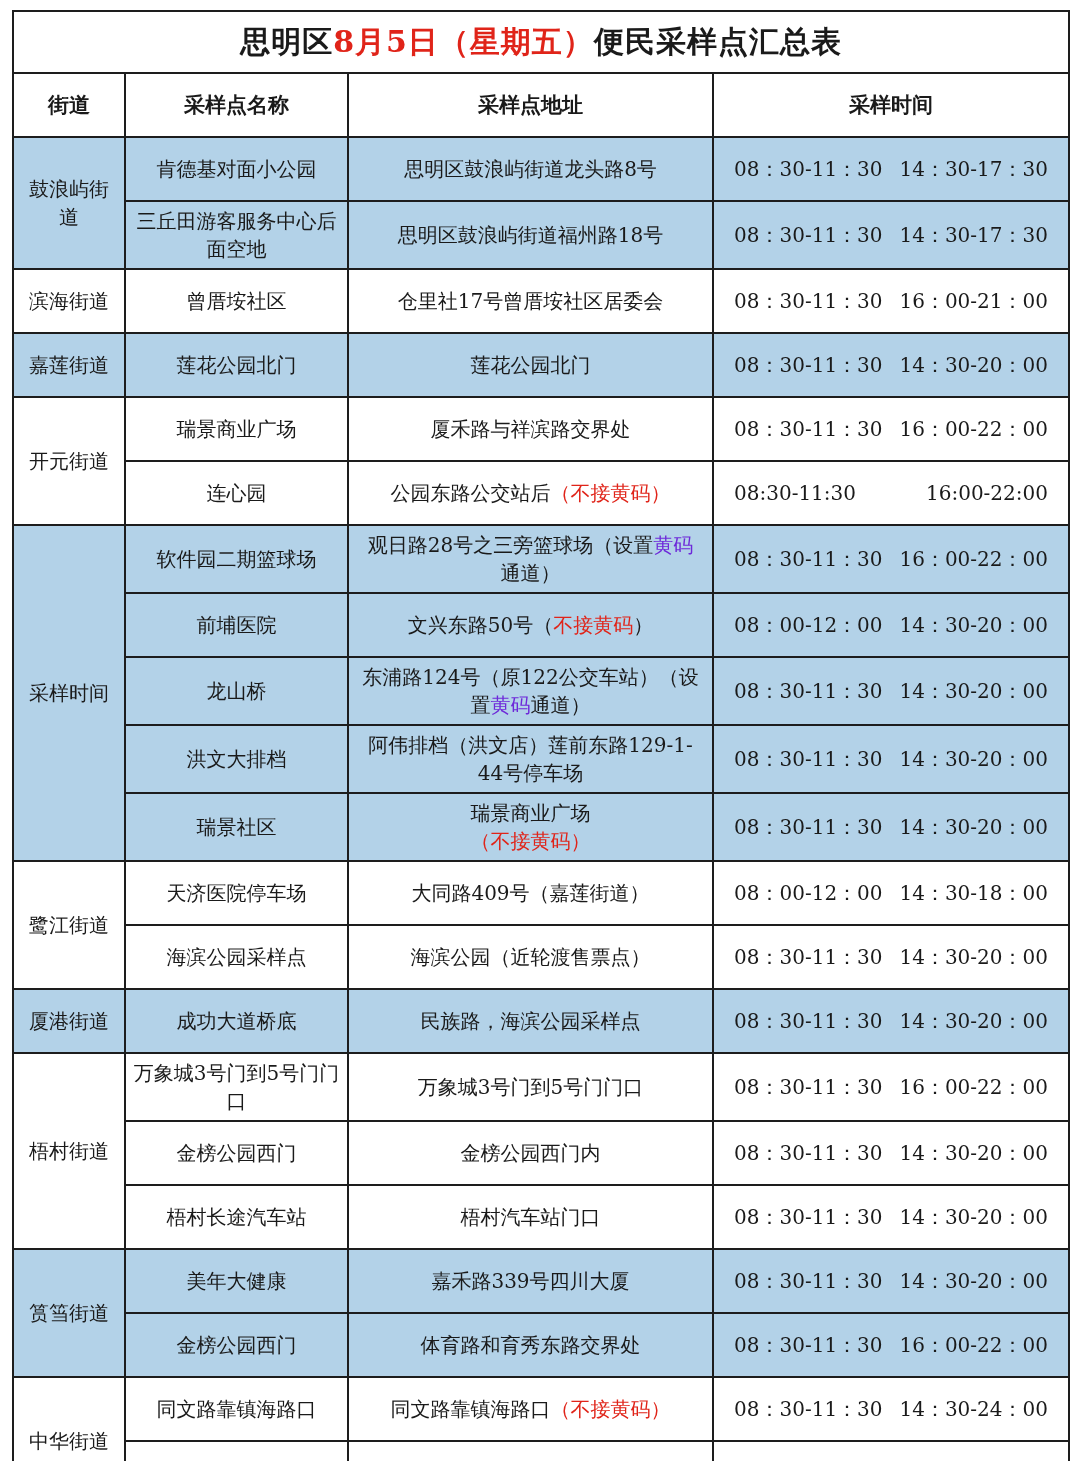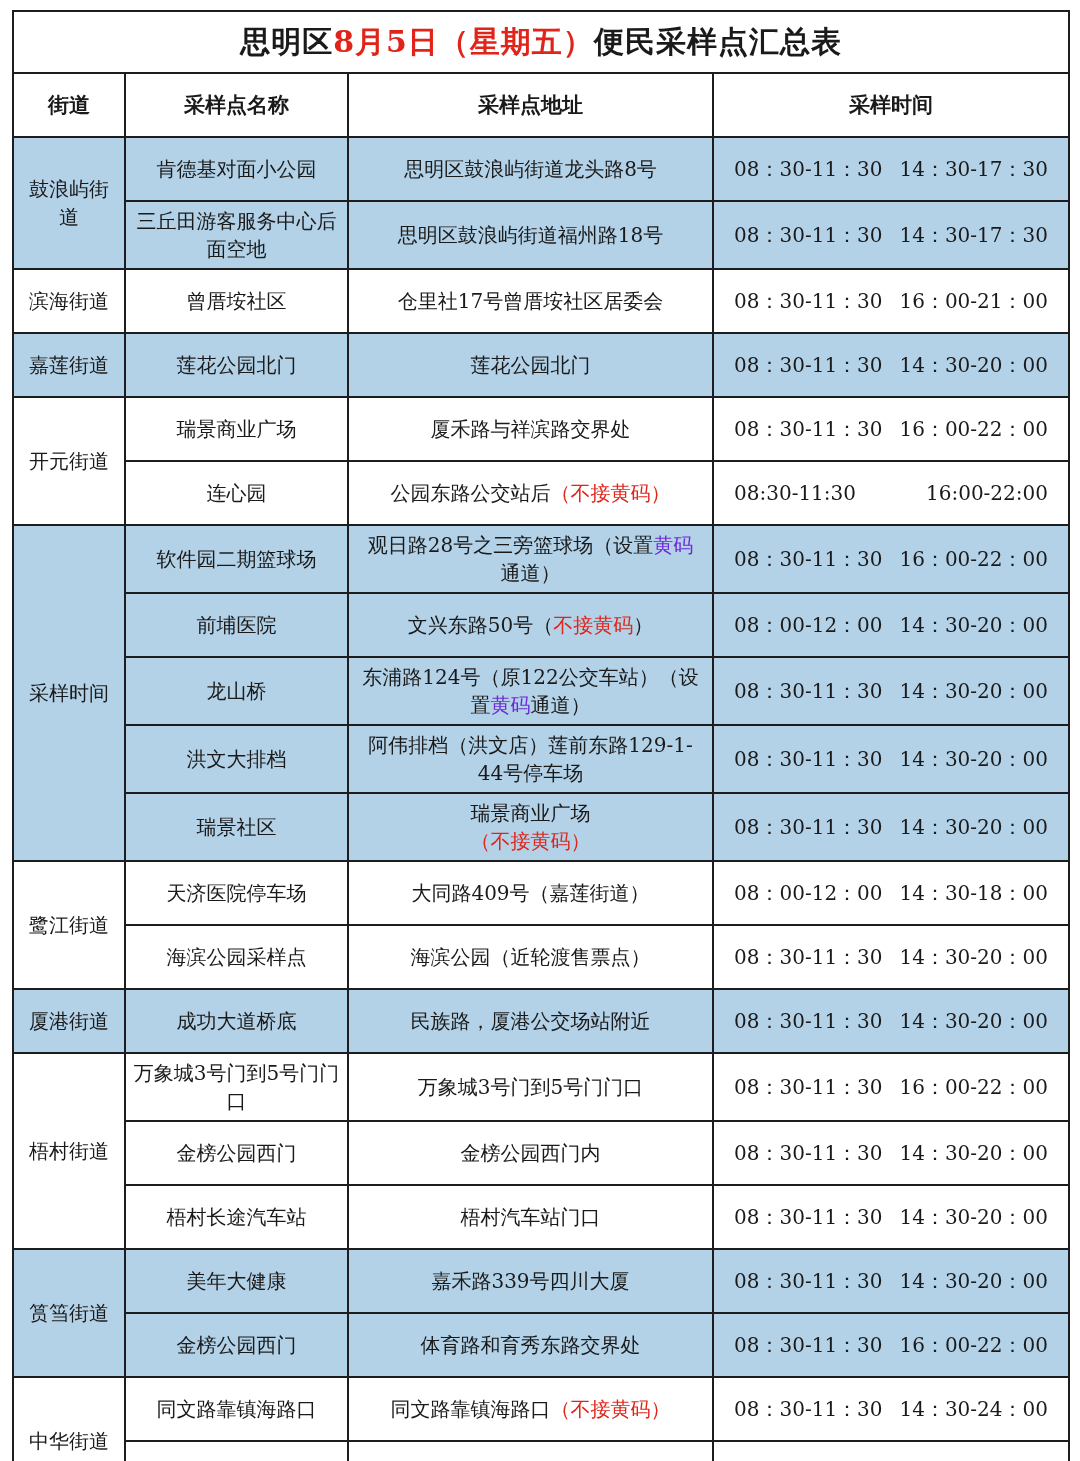--- a/index.html
+++ b/index.html
@@ -203,21 +203,21 @@
           <td>
             <div class="time-wrap">
               <span>08：30-11：30</span>
               <span>14：30-20：00</span>
             </div>
           </td>
         </tr>
         <tr class="shaded">
           <td rowspan="1">厦港街道</td>
           <td>成功大道桥底</td>
-          <td><span>民族路，厦港公交场站附近</span></td>
+          <td><span>民族路，海滨公园采样点</span></td>
           <td>
             <div class="time-wrap">
               <span>08：30-11：30</span>
               <span>14：30-20：00</span>
             </div>
           </td>
         </tr>
         <tr>
           <td rowspan="3">梧村街道</td>
           <td>万象城3号门到5号门门口</td>

